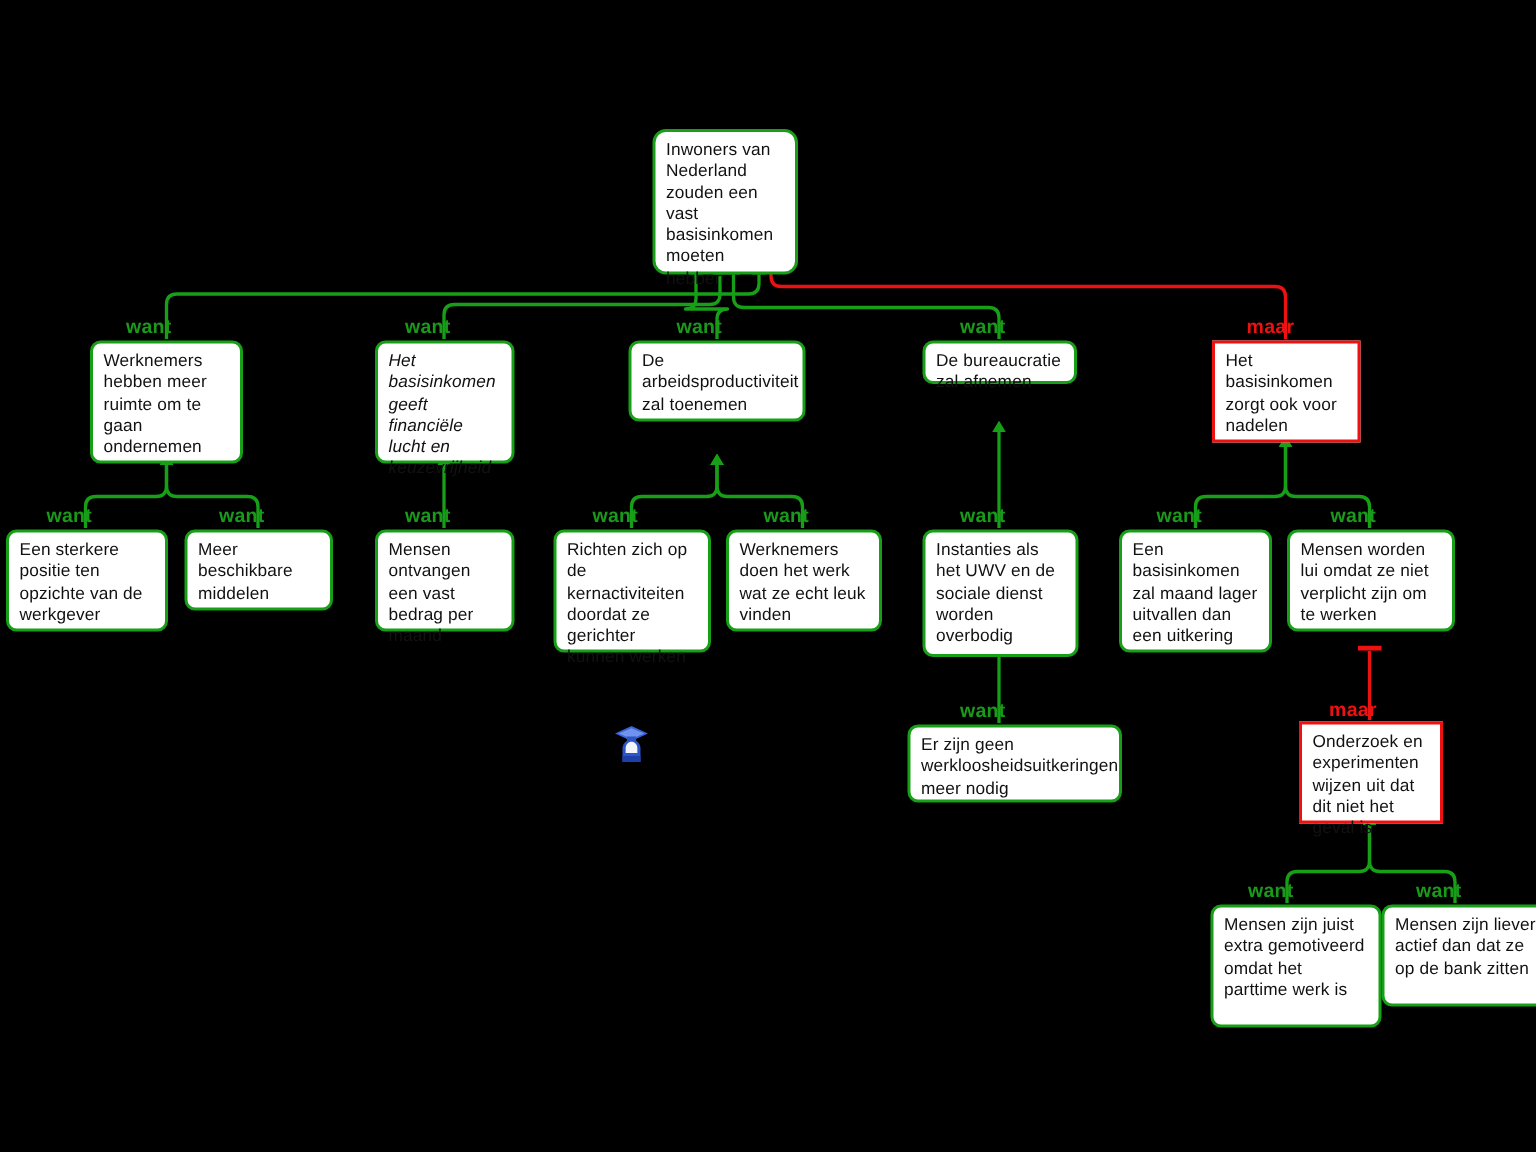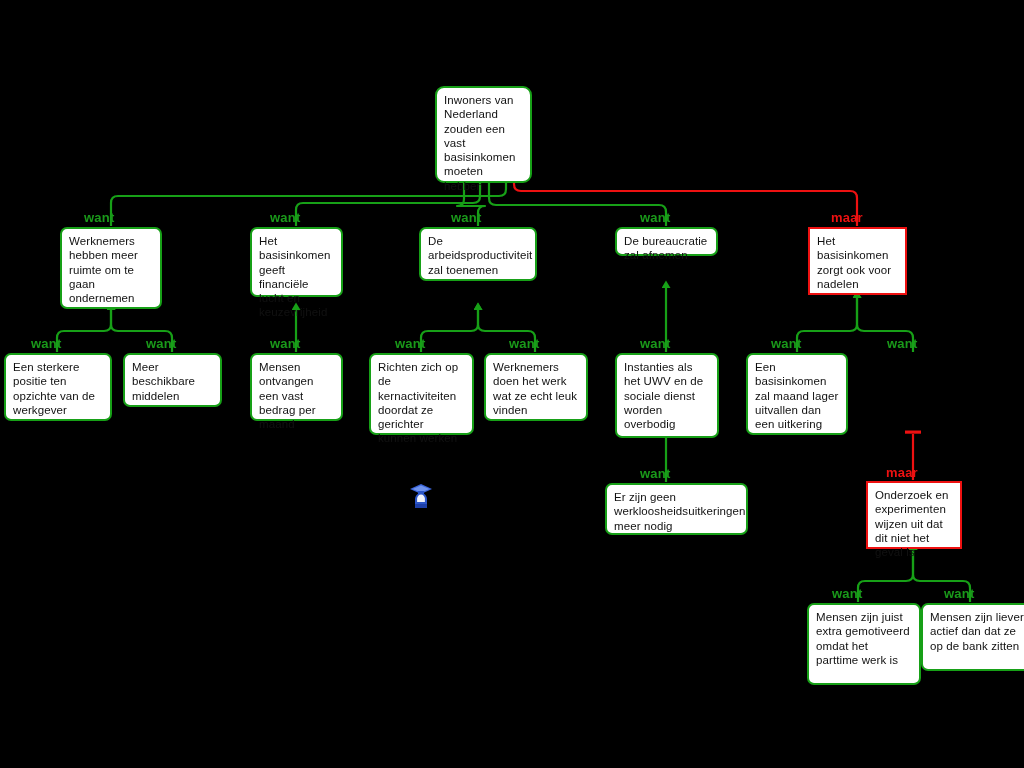--- a/index.html
+++ b/index.html
@@ -130,21 +130,21 @@
   </svg>
 
   <div class="node root" style="left:435px; top:86px; width:97px; height:97px;">
     <span>Inwoners van Nederland zouden een vast basisinkomen moeten hebben</span>
   </div>
 
   <div class="node" style="left:60px; top:227px; width:102px; height:82px;">
     <span>Werknemers hebben meer ruimte om te gaan ondernemen</span>
   </div>
 
-  <div class="node" style="left:250px; top:227px; width:93px; height:70px;">
+  <div class="node" style="left:250px; top:227px; width:93px; height:82px;font-style:italic;">
     <span>Het basisinkomen geeft financiële lucht en keuzevrijheid</span>
   </div>
 
   <div class="node" style="left:419px; top:227px; width:118px; height:54px;">
     <span>De arbeidsproductiviteit zal toenemen</span>
   </div>
 
   <div class="node" style="left:615px; top:227px; width:103px; height:24px;">
     <span>De bureaucratie zal afnemen</span>
   </div>
@@ -178,20 +178,23 @@
   </div>
 
   <div class="node" style="left:605px; top:483px; width:143px; height:52px;">
     <span>Er zijn geen werkloosheidsuitkeringen meer nodig</span>
   </div>
 
   <div class="node" style="left:746px; top:353px; width:102px; height:82px;">
     <span>Een basisinkomen zal maand lager uitvallen dan een uitkering</span>
   </div>
 
+  <div class="node" style="left:858px; top:353px; width:112px; height:68px;">
+    <span>Mensen worden lui omdat ze niet verplicht zijn om te werken</span>
+  </div>
 
   <div class="node con" style="left:866px; top:481px; width:96px; height:68px;">
     <span>Onderzoek en experimenten wijzen uit dat dit niet het geval is</span>
   </div>
 
   <div class="node" style="left:807px; top:603px; width:114px; height:82px;">
     <span>Mensen zijn juist extra gemotiveerd omdat het parttime werk is</span>
   </div>
 
   <div class="node" style="left:921px; top:603px; width:119px; height:68px;">

